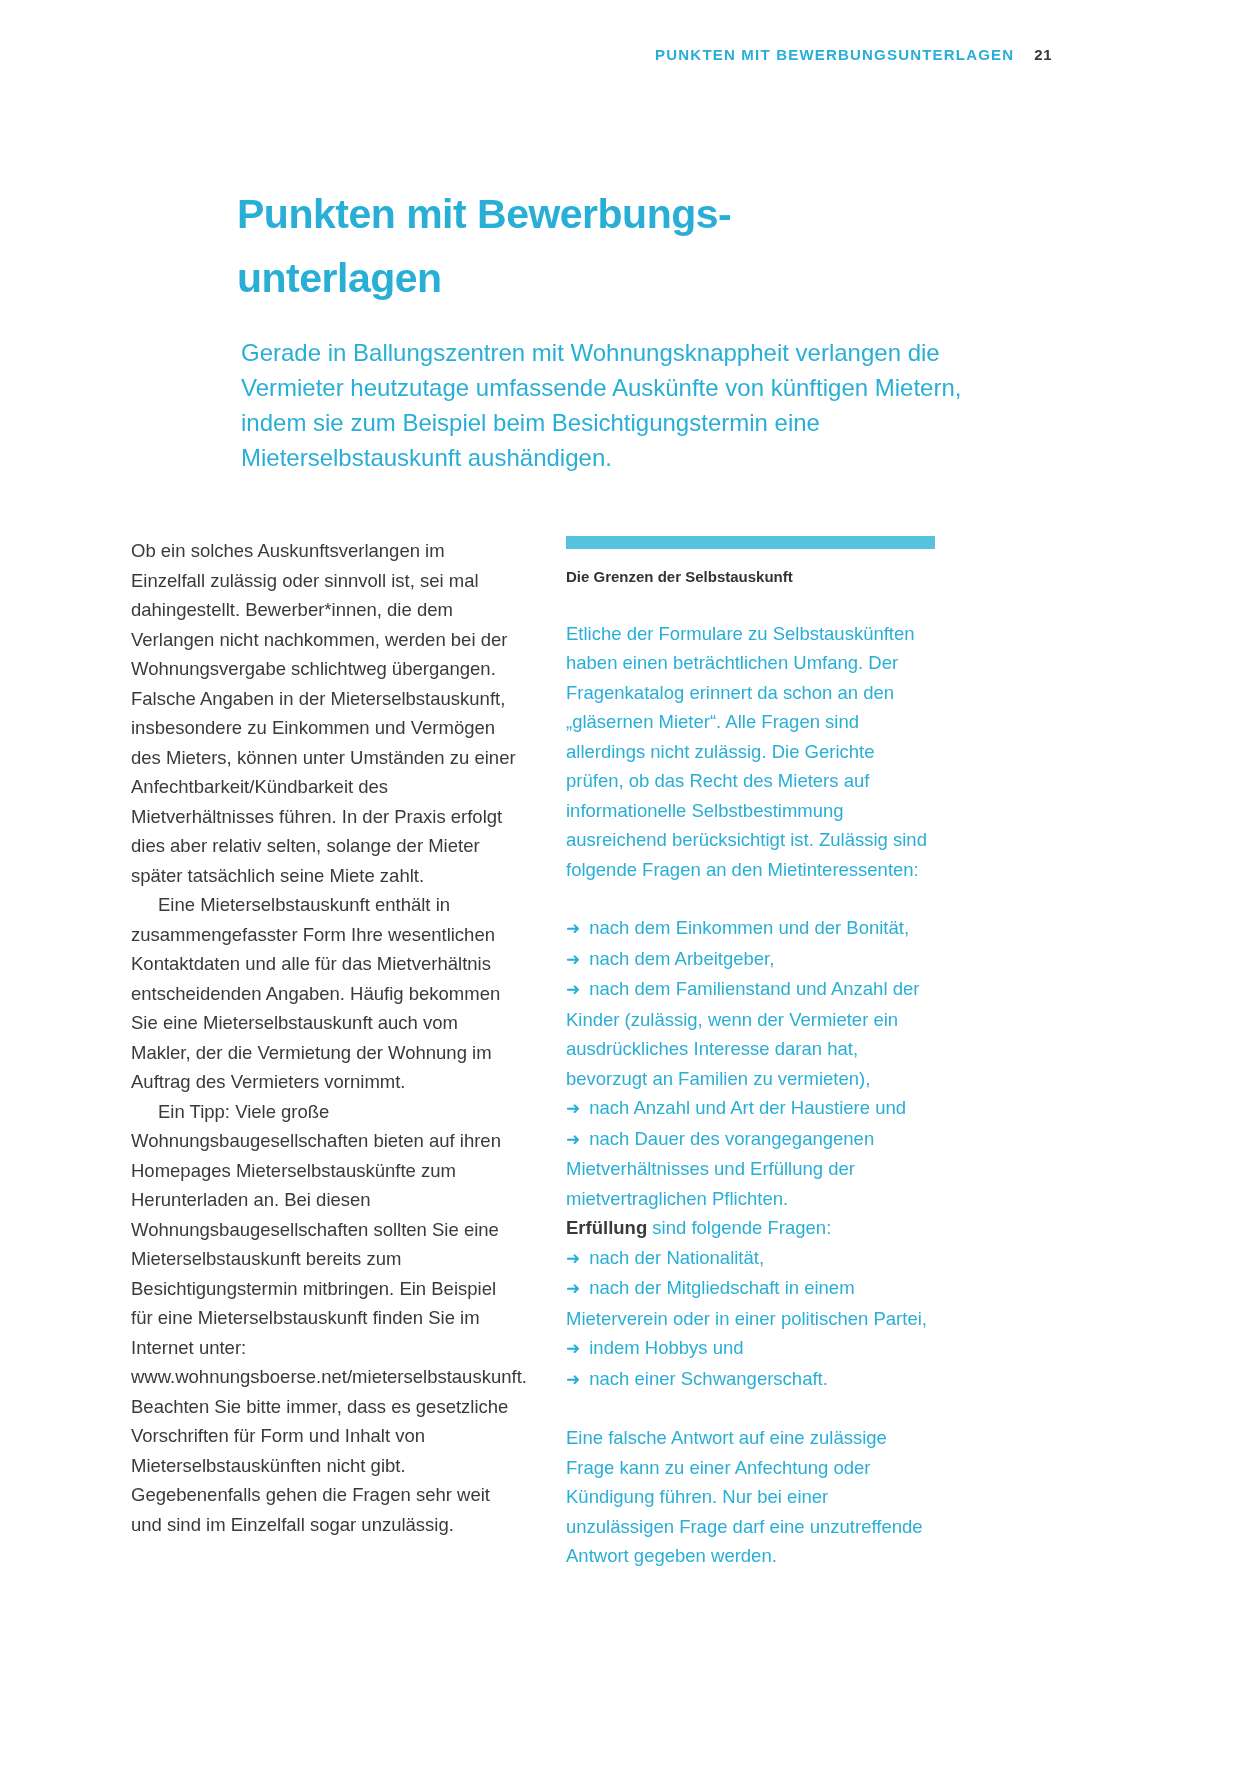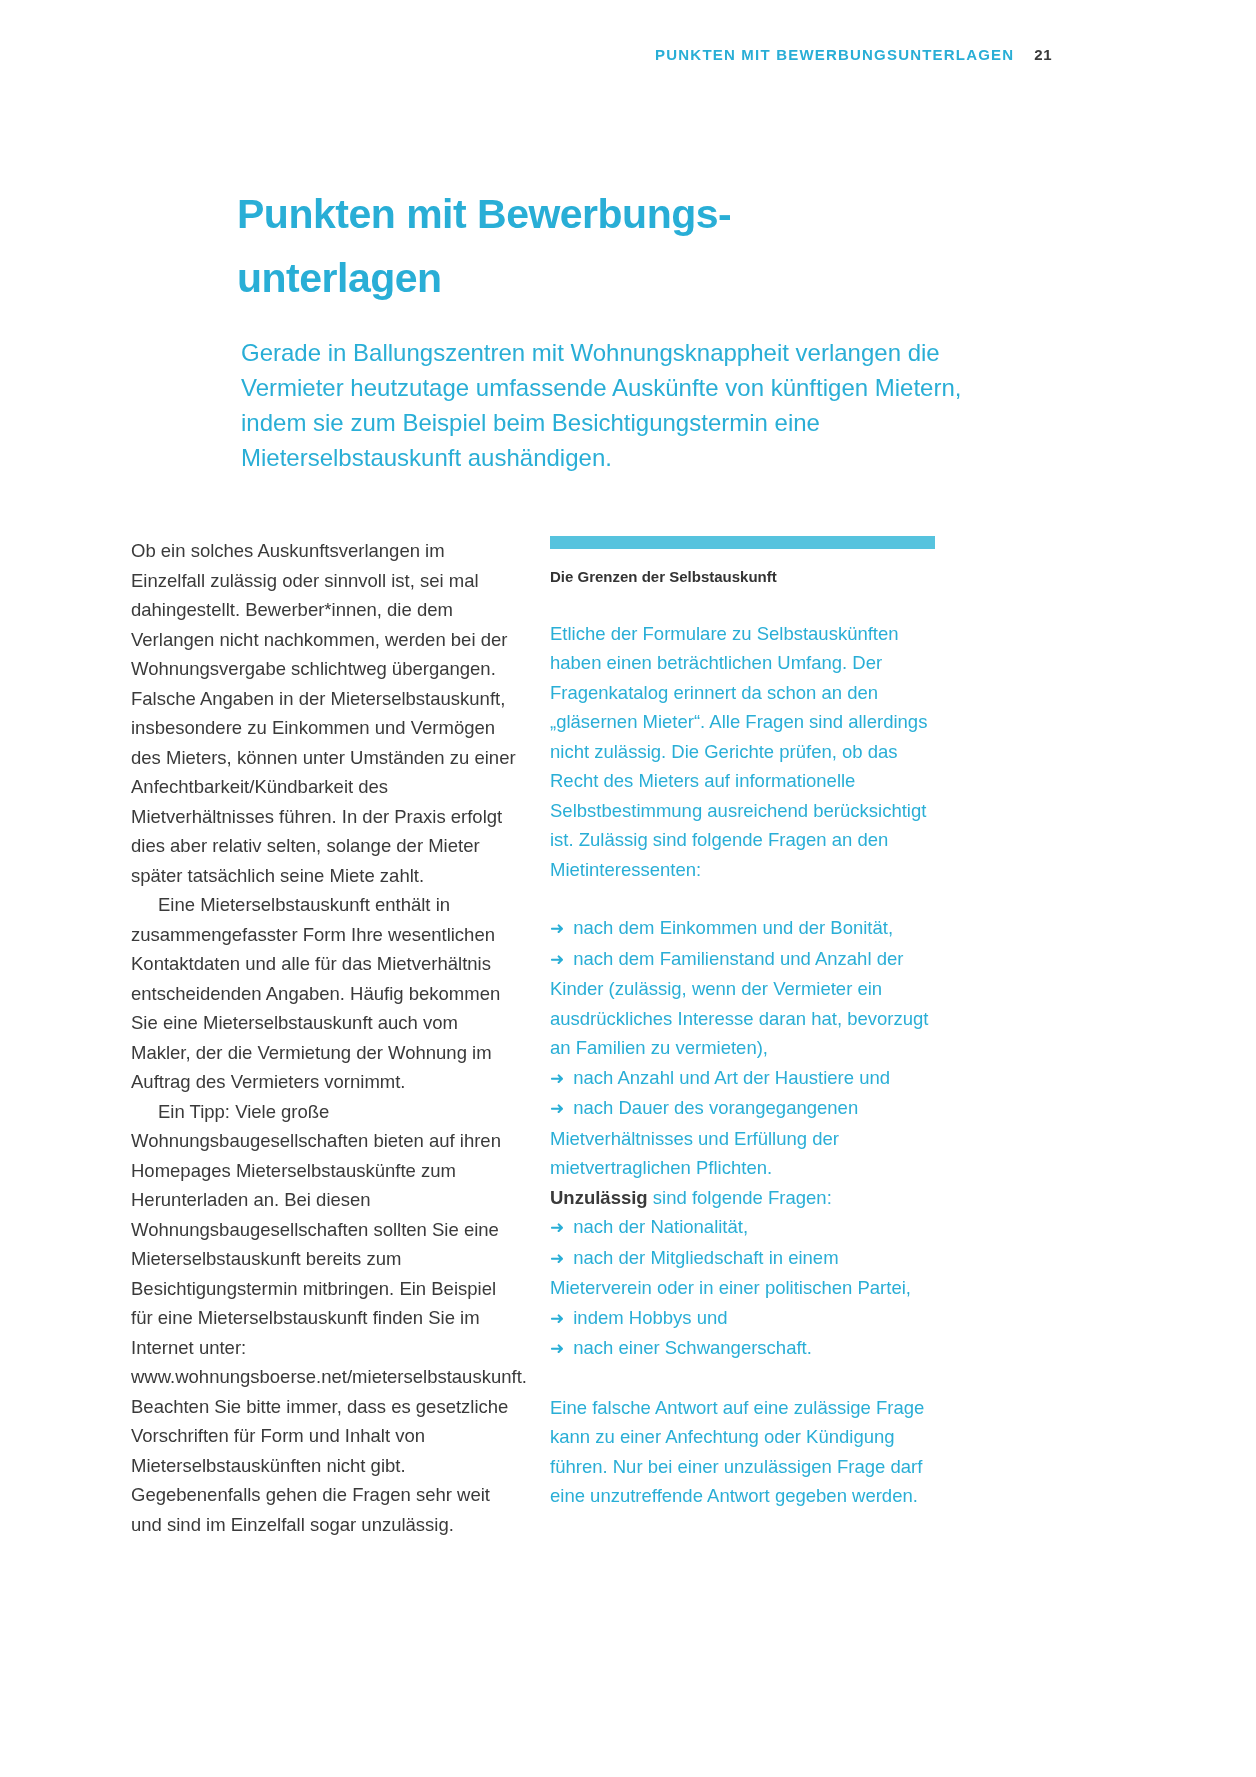--- a/index.html
+++ b/index.html
@@ -56,21 +56,21 @@
     color:var(--accent);
   }
 
   
   .columns{
     position:absolute;
     left:127px;
     top:536px;
     width:804px;
     display:flex;
-    gap:34px;
+    gap:50px;
   }
   .col{
     width:385px;
     font-size:18.5px;
     line-height:29.5px;
   }
   .col-left{color:var(--text-dark);}
   .col-left p{margin:0;}
   .col-left p.indent{text-indent:27px;}
 
@@ -125,27 +125,28 @@
     </div>
 
     <div class="col col-right">
       <div class="section-bar"></div>
       <h2 class="section-heading">Die Grenzen der Selbstauskunft</h2>
 
       <p class="intro">Etliche der Formulare zu Selbstauskünften haben einen beträchtlichen Umfang. Der Fragenkatalog erinnert da schon an den „gläsernen Mieter“. Alle Fragen sind allerdings nicht zulässig. Die Gerichte prüfen, ob das Recht des Mieters auf informationelle Selbstbestimmung ausreichend berücksichtigt ist. Zulässig sind folgende Fragen an den Mietinteressenten:</p>
 
       <div class="bullet-list">
         <div class="bullet"><span class="arrow">➜</span><span>nach dem Einkommen und der Bonität,</span></div>
+        <div class="bullet"><span class="arrow">➜</span><span>nach dem Arbeitgeber,</span></div>
         <div class="bullet"><span class="arrow">➜</span><span>nach dem Familienstand und Anzahl der Kinder (zulässig, wenn der Vermieter ein ausdrückliches Interesse daran hat, bevorzugt an Familien zu vermieten),</span></div>
         <div class="bullet"><span class="arrow">➜</span><span>nach Anzahl und Art der Haustiere und</span></div>
         <div class="bullet"><span class="arrow">➜</span><span>nach Dauer des vorangegangenen Mietverhältnisses und Erfüllung der mietvertraglichen Pflichten.</span></div>
       </div>
 
       <div class="mixed-line">
-        <span class="bold-dark">Unzulässig</span><span> sind folgende Fragen:</span>
+        <span class="bold-dark">Erfüllung</span><span> sind folgende Fragen:</span>
       </div>
 
       <div class="bullet-list">
         <div class="bullet"><span class="arrow">➜</span><span>nach der Nationalität,</span></div>
         <div class="bullet"><span class="arrow">➜</span><span>nach der Mitgliedschaft in einem Mieterverein oder in einer politischen Partei,</span></div>
         <div class="bullet"><span class="arrow">➜</span><span>indem Hobbys und</span></div>
         <div class="bullet"><span class="arrow">➜</span><span>nach einer Schwangerschaft.</span></div>
       </div>
 
       <p class="closing">Eine falsche Antwort auf eine zulässige Frage kann zu einer Anfechtung oder Kündigung führen. Nur bei einer unzulässigen Frage darf eine unzutreffende Antwort gegeben werden.</p>

